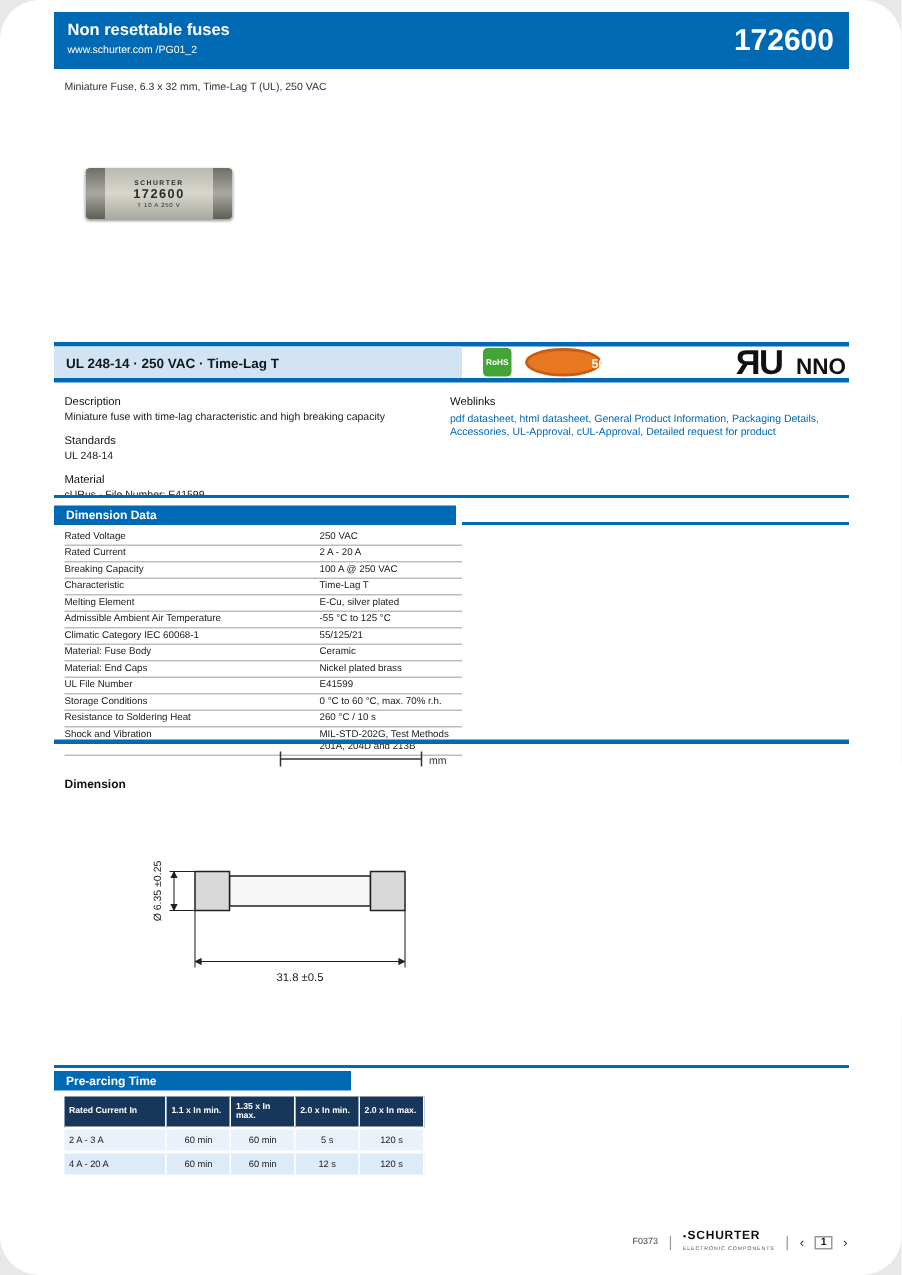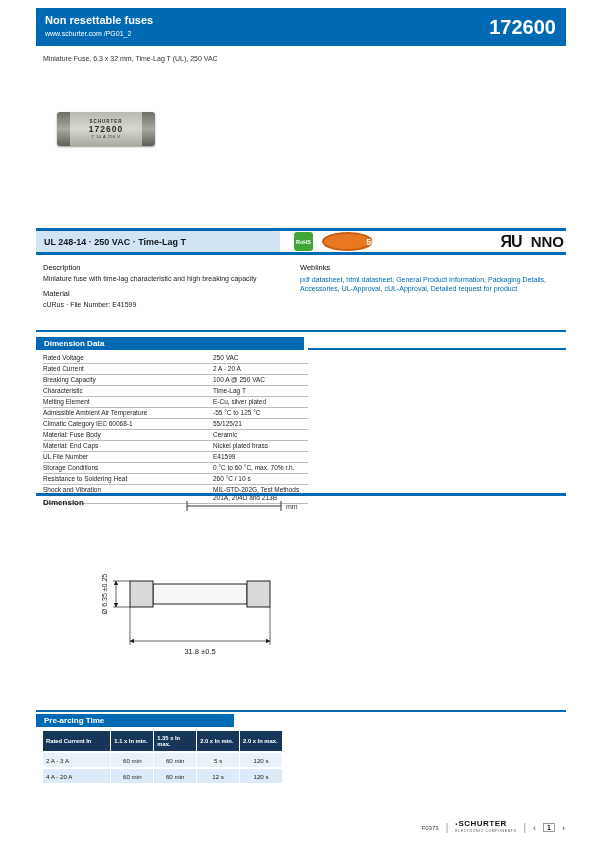--- a/index.html
+++ b/index.html
@@ -1,41 +1,41 @@
 <!DOCTYPE html>
 <html><head>
 <meta charset="utf-8">
 <style>
   * { margin:0; padding:0; box-sizing:border-box; }
   body { background:#e8e8e8; font-family:"Liberation Sans", sans-serif; }
-  .page { position:relative; width:601px; height:850px; background:#ffffff; margin:0 auto; overflow:hidden; }
+  .page { position:relative; width:601px; height:850px; background:#ffffff; margin:0 auto; overflow:hidden;border-radius:26px; }
 
   
   .hdr { position:absolute; left:36px; top:8px; width:530px; height:38px; background:#0069b4; color:#fff; }
   .hdr-title { position:absolute; left:9px; top:6px; font-size:11px; font-weight:bold; }
   .hdr-url { position:absolute; left:9px; top:22px; font-size:7px; }
   .hdr-part { position:absolute; right:10px; top:8px; font-size:20px; font-weight:bold; }
 
   .subtitle { position:absolute; left:43px; top:55px; font-size:7px; color:#333; }
 
   
   .photo { position:absolute; left:57px; top:112px; width:98px; height:34px; display:flex; border-radius:3px; overflow:hidden; box-shadow:0 1px 2px rgba(0,0,0,.4); }
   .cap { width:13px; background:linear-gradient(180deg,#6f6f68,#a9a9a1,#5e5e58); }
   .photo-label { flex:1; background:linear-gradient(180deg,#b9b9b0,#d7d7ce,#a9a9a0); display:flex; flex-direction:column; align-items:center; justify-content:center; color:#2b2b2b; }
   .photo-brand { font-size:4.5px; letter-spacing:1px; font-weight:bold; }
   .photo-part { font-size:8.5px; font-weight:bold; letter-spacing:1px; }
   .photo-rating { font-size:4px; letter-spacing:.5px; }
 
   
   .ulbar { position:absolute; left:36px; top:228px; width:530px; height:27px; border-top:3px solid #0069b4; border-bottom:3px solid #0069b4; display:flex; align-items:center; }
-  .ulbar-box { width:244px; height:21px; background:#d2e4f3; display:flex; align-items:center; padding-left:8px; font-size:9px; font-weight:bold; color:#101820; }
+  .ulbar-box { width:272px; height:21px; background:#d2e4f3; display:flex; align-items:center; padding-left:8px; font-size:9px; font-weight:bold; color:#101820; }
   .rohs { width:19px; height:19px; background:#43a536; border-radius:3px; color:#fff; font-size:5.5px; font-weight:bold; display:flex; align-items:center; justify-content:center; margin-left:14px; }
   .efup { width:19px; height:19px; border-radius:50%; background:#e87722; border:2px solid #c75d10; color:#fff; display:flex; align-items:center; justify-content:center; font-size:8.5px; font-weight:bold; margin-left:9px;padding-left:47px; }
   .logos { margin-left:auto; display:flex; align-items:baseline; gap:9px; padding-right:2px; color:#111; }
-  .ur { font-size:16px; font-weight:bold; letter-spacing:-1px; }
+  .ur { font-size:23px; font-weight:bold; letter-spacing:-1px; }
   .nno { font-size:15px; font-weight:bold; }
 
   
   .col-left { position:absolute; left:43px; top:263px; width:258px; font-size:7px; line-height:9px; color:#222; }
   .col-right { position:absolute; left:300px; top:263px; width:251px; font-size:7px; line-height:9.5px; color:#222; }
   .blk { margin-bottom:6px; }
   .blk h4 { font-size:7.5px; font-weight:normal; margin-bottom:2px; color:#111; }
   .weblink { color:#0069b4; cursor:pointer; }
   .weblink:not(:last-child)::after { content:", "; color:#0069b4; }
 
@@ -43,21 +43,21 @@
 
   
   .tech-bar { position:absolute; left:36px; top:337px; width:268px; height:13px; background:#0069b4; color:#fff; font-size:8px; font-weight:bold; display:flex; align-items:center; padding-left:8px; }
   .tech-ext { position:absolute; left:308px; top:348px; width:258px; height:2px; background:#0069b4; }
   .tech-table { position:absolute; left:43px; top:353px; width:265px; font-size:6.5px; line-height:8px; color:#222; }
   .tr { display:flex; border-bottom:1px solid #bdbdbd; padding:1px 0; }
   .td-l { flex:0 0 170px; padding-right:4px; }
   .td-v { flex:1; }
 
   
-  .dim-head { position:absolute; left:43px; top:498px; font-size:8px; font-weight:bold; color:#111; }
+  .dim-head { position:absolute; left:43px; top:518px; font-size:8px; font-weight:bold; color:#111; }
   .scalebar { position:absolute; left:185px; top:500px; }
   .fuse-svg { position:absolute; left:85px; top:553px; }
 
   
   .pre-bar { position:absolute; left:36px; top:714px; width:198px; height:13px; background:#0069b4; color:#fff; font-size:8px; font-weight:bold; display:flex; align-items:center; padding-left:8px; }
   .pre-table { position:absolute; left:43px; top:731px; width:240px; font-size:6px; border-collapse:collapse; color:#222; }
   .pre-table th { background:#16375a; color:#fff; font-size:5.8px; font-weight:bold; text-align:left; padding:4px 3px; border-right:1px solid #fff; }
   .pre-table td { padding:3.5px 3px; border-right:1px solid #fff; border-top:2px solid #fff; font-size:6.2px; }
   .pre-table tr.r0 td { background:#e9f1fa; }
   .pre-table tr.r1 td { background:#dcebf7; }
@@ -103,20 +103,24 @@
     <div class="logos">
       <span class="ur">ЯU</span>
       <span class="nno">NNO</span>
     </div>
   </div>
 
   <div class="col-left">
     <div class="blk">
       <h4>Description</h4>
       <div>Miniature fuse with time-lag characteristic and high breaking capacity</div>
+    </div>
+    <div class="blk">
+      <h4>Standards</h4>
+      <div>UL 248-14</div>
     </div>
     <div class="blk">
       <h4>Material</h4>
       <div>cURus · File Number: E41599</div>
     </div>
   </div>
 
   <div class="col-right">
     <div class="blk">
       <h4>Weblinks</h4>

